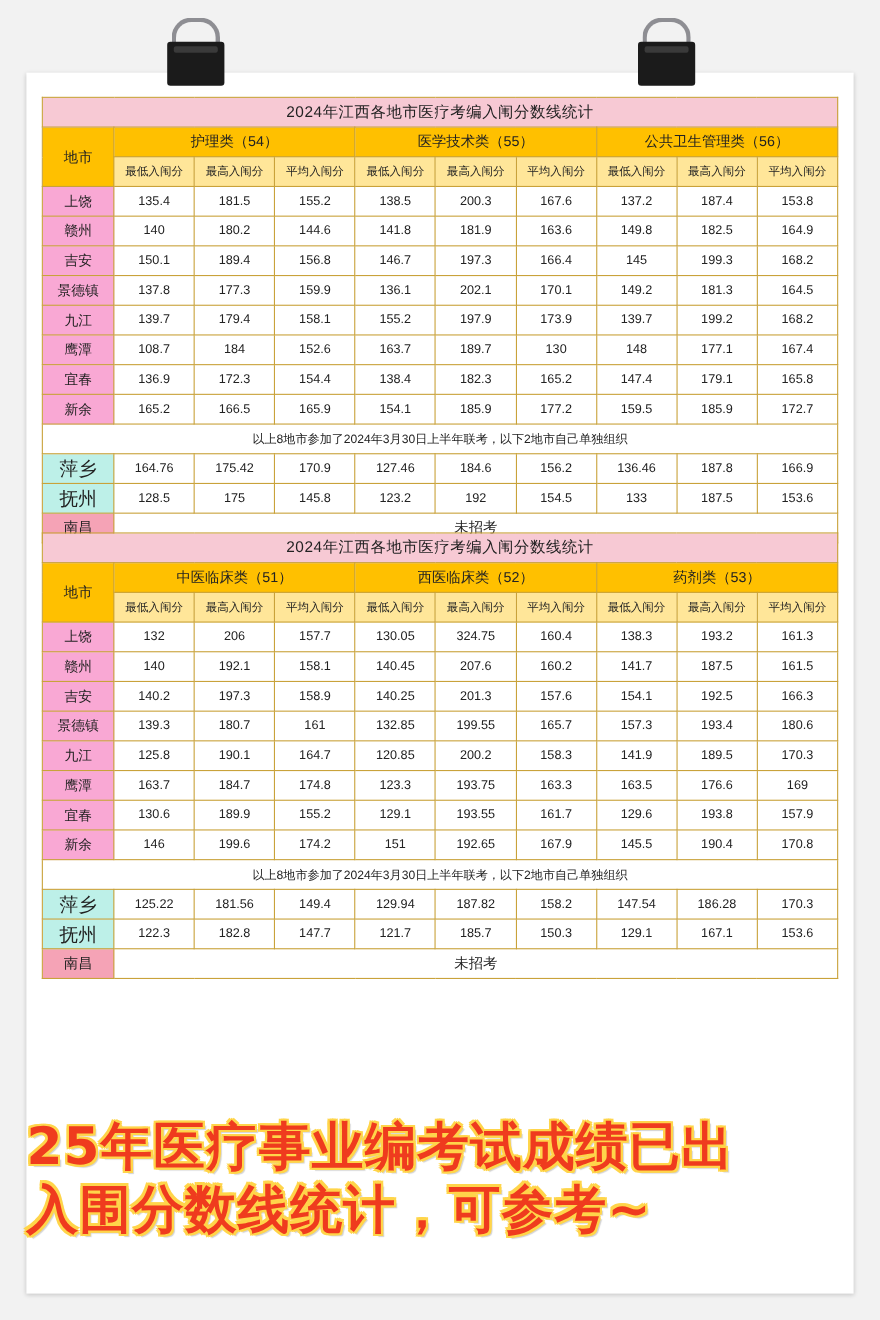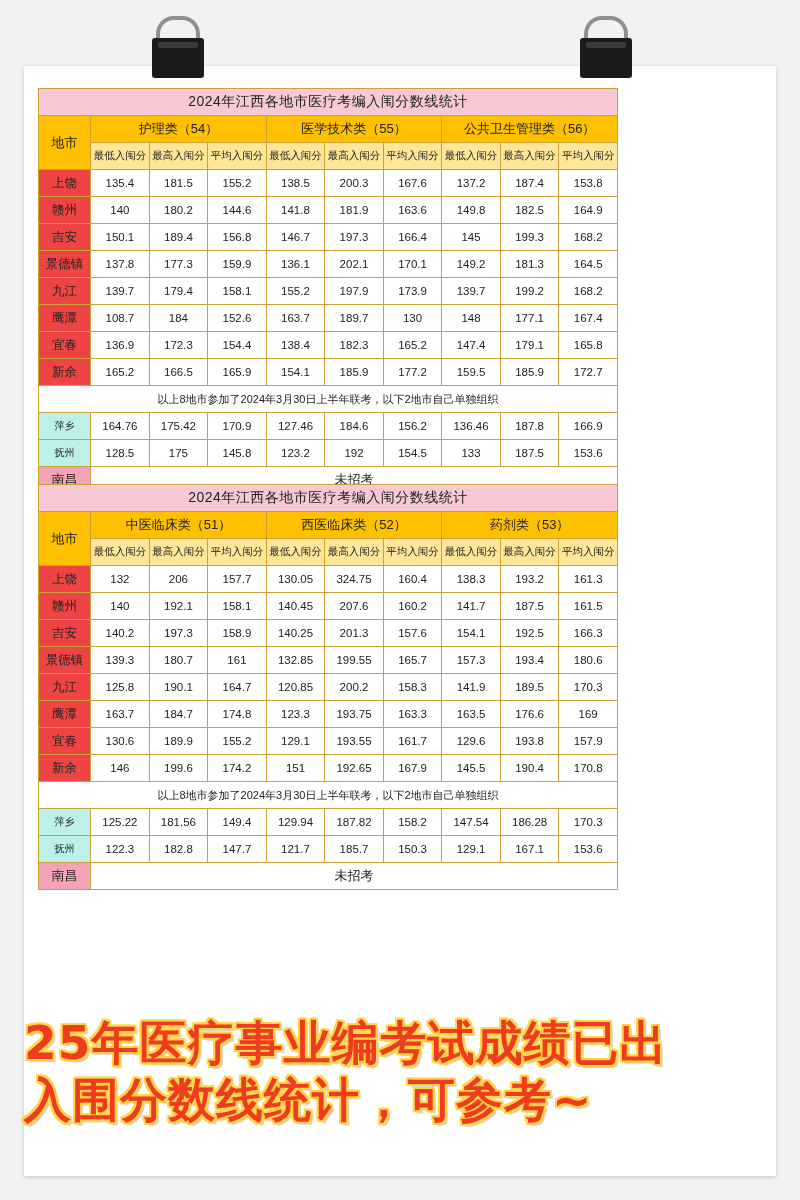--- a/index.html
+++ b/index.html
@@ -59,21 +59,21 @@
     height: 6px;
     background: #3a3a3a;
     border-radius: 2px;
   }
   .clip1 { left: 152px; top: 16px; }
   .clip2 { left: 580px; top: 16px; }
 
   .tbl-wrap {
     position: absolute;
     left: 14px;
-    width: 580px;
+    width: 724px;
   }
   #table1-wrap { top: 22px; }
   #table2-wrap { top: 418px; }
 
   table.score {
     width: 100%;
     border-collapse: collapse;
     table-layout: fixed;
     font-size: 11px;
   }
@@ -107,29 +107,29 @@
     font-size: 10.5px;
     height: 24px;
     color: #111;
   }
   td.city-head {
     background: #ffc000;
     font-weight: bold;
     font-size: 13px;
   }
   td.city {
-    background: #ef4444;
+    background: #f9a8d4;
     font-weight: bold;
     font-size: 12.5px;
     color: #111;
   }
   td.city-alt {
     background: #bdf0e8;
     font-weight: bold;
-    font-size: 10px;
+    font-size: 17px;
     color: #111;
     font-family: Liberation Mono, monospace;
   }
   td.city-red {
     background: #f5a3b6;
     font-weight: bold;
     font-size: 13px;
     color: #111;
   }
   td.val { background: #ffffff; font-size: 11.5px; }

